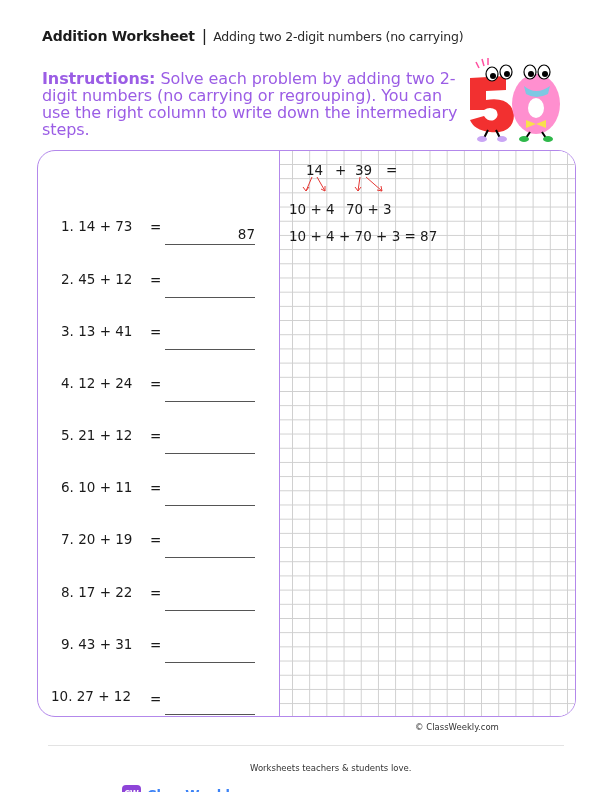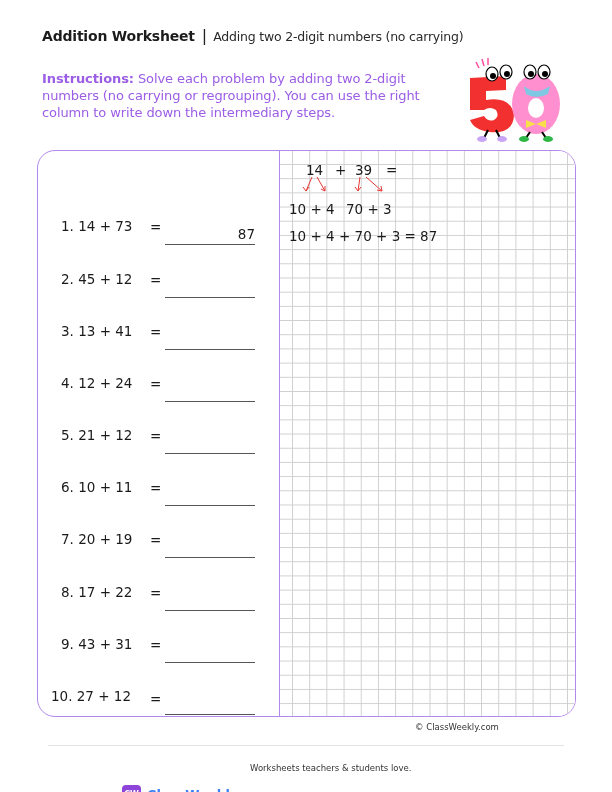--- a/index.html
+++ b/index.html
@@ -10,21 +10,21 @@
   .header {
     position: absolute; left: 42px; top: 28px;
     display: flex; align-items: center; white-space: nowrap;
   }
   .header .title { font-weight: bold; font-size: 14px; color: #1c1c1c; letter-spacing: -0.2px; }
   .header .sep { font-size: 16px; margin: 0 6px 0 7px; color: #222; line-height: 14px; }
   .header .subtitle { font-size: 12.5px; color: #2a2a2a; letter-spacing: -0.2px; }
 
   .instructions {
     position: absolute; left: 42px; top: 70px; width: 420px;
-    font-size: 13px; line-height: 17px; color: #9b5de5; letter-spacing: -0.1px;
+    font-size: 16px; line-height: 17px; color: #9b5de5; letter-spacing: -0.1px;
   }
   .instructions b { font-weight: bold; }
 
   .mascot { position: absolute; left: 466px; top: 56px; width: 102px; height: 86px; }
 
   .panel {
     position: absolute; left: 37px; top: 150px; width: 539px; height: 567px;
     border: 1.5px solid #b388eb; border-radius: 18px; box-sizing: border-box;
     overflow: hidden; background: #fff;
   }

